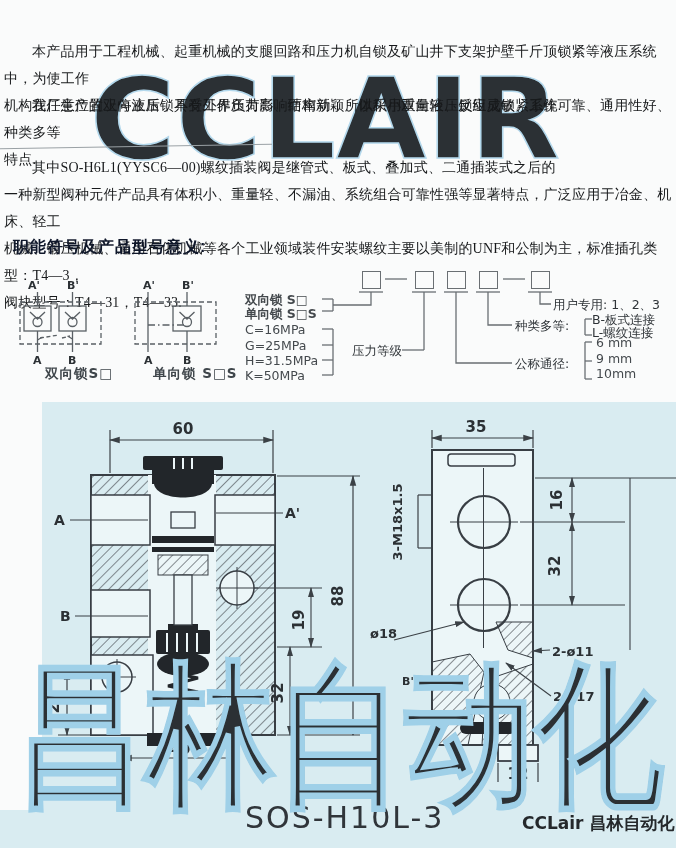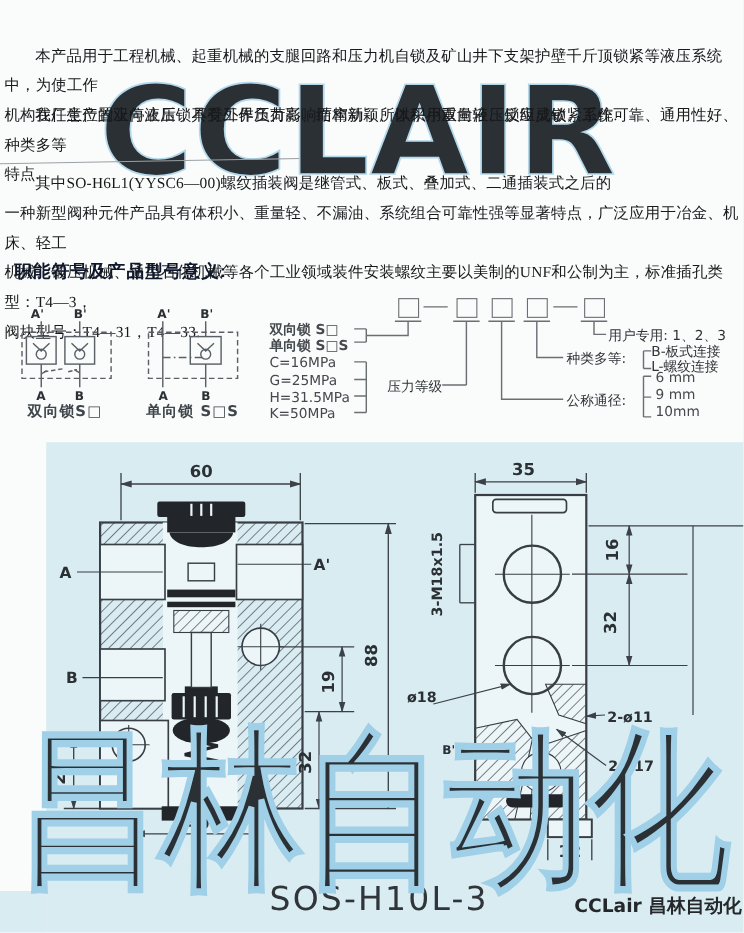--- a/index.html
+++ b/index.html
@@ -15,21 +15,21 @@
   .wm{position:absolute;pointer-events:none;}
   .wm-top{left:60px;top:50px;z-index:1;}
   .wm-bottom{left:0;top:618px;z-index:6;}
   .scan{position:absolute;left:42px;top:402px;width:634px;height:446px;background:#d9ecf1;z-index:0;}
   .scan2{position:absolute;left:0;top:810px;width:42px;height:38px;background:#d9ecf1;z-index:0;}
   .gray-label{position:absolute;font-family:"DejaVu Sans","Liberation Sans",sans-serif;
         color:#44494d;font-size:12.5px;line-height:14px;white-space:nowrap;z-index:3;}
   .bold-label{position:absolute;font-family:"DejaVu Sans","Liberation Sans",sans-serif;
         color:#2f3438;font-size:12.5px;font-weight:normal;white-space:nowrap;z-index:3;}
   .sym-caption{position:absolute;font-family:"DejaVu Sans","Liberation Sans",sans-serif;
-        color:#3f464b;font-size:13.5px;font-weight:bold;white-space:nowrap;z-index:3;letter-spacing:1px;}
+        color:#3f464b;font-size:13.5px;font-weight:bold;white-space:nowrap;z-index:3;letter-spacing:1px;margin-left:20px;}
   .code-box{position:absolute;width:17px;height:16px;border:1.6px solid #6a6f73;z-index:3;background:transparent;}
   #diagram-lines{position:absolute;left:235px;top:258px;z-index:2;}
   #symbols-svg{position:absolute;left:15px;top:278px;z-index:2;}
   #drawing-svg{position:absolute;left:40px;top:400px;z-index:4;}
   .model-label{position:absolute;left:245px;top:800px;font-family:"DejaVu Sans","Liberation Sans",sans-serif;
         font-size:30px;font-weight:normal;color:#30353a;letter-spacing:2px;z-index:5;}
   .brand-label{position:absolute;left:505px;top:812px;font-family:"DejaVu Sans","Liberation Sans",sans-serif;
         font-size:17px;font-weight:600;color:#24282b;z-index:5;margin-left:17px;}
   svg text{font-family:"DejaVu Sans","Liberation Sans",sans-serif;fill:#2b3034;}
   .dim{font-size:15px;font-weight:bold;}

